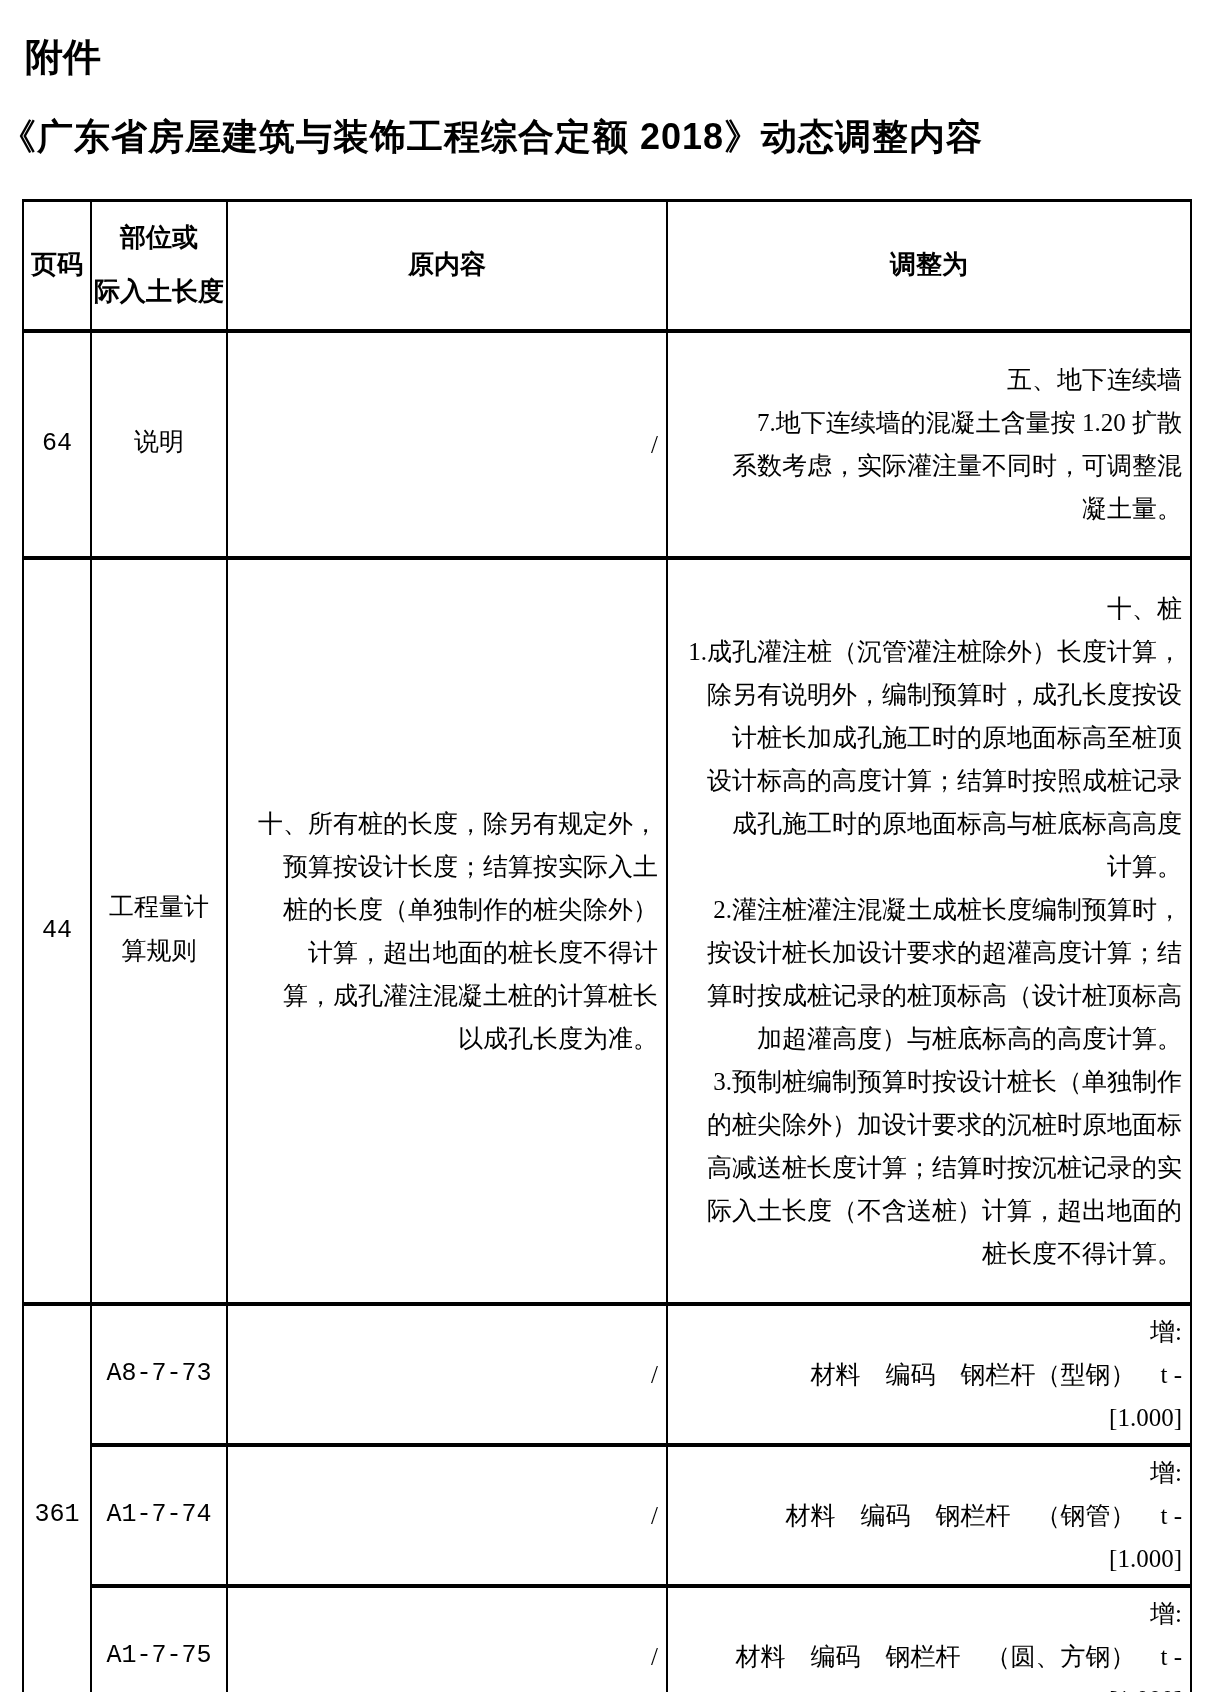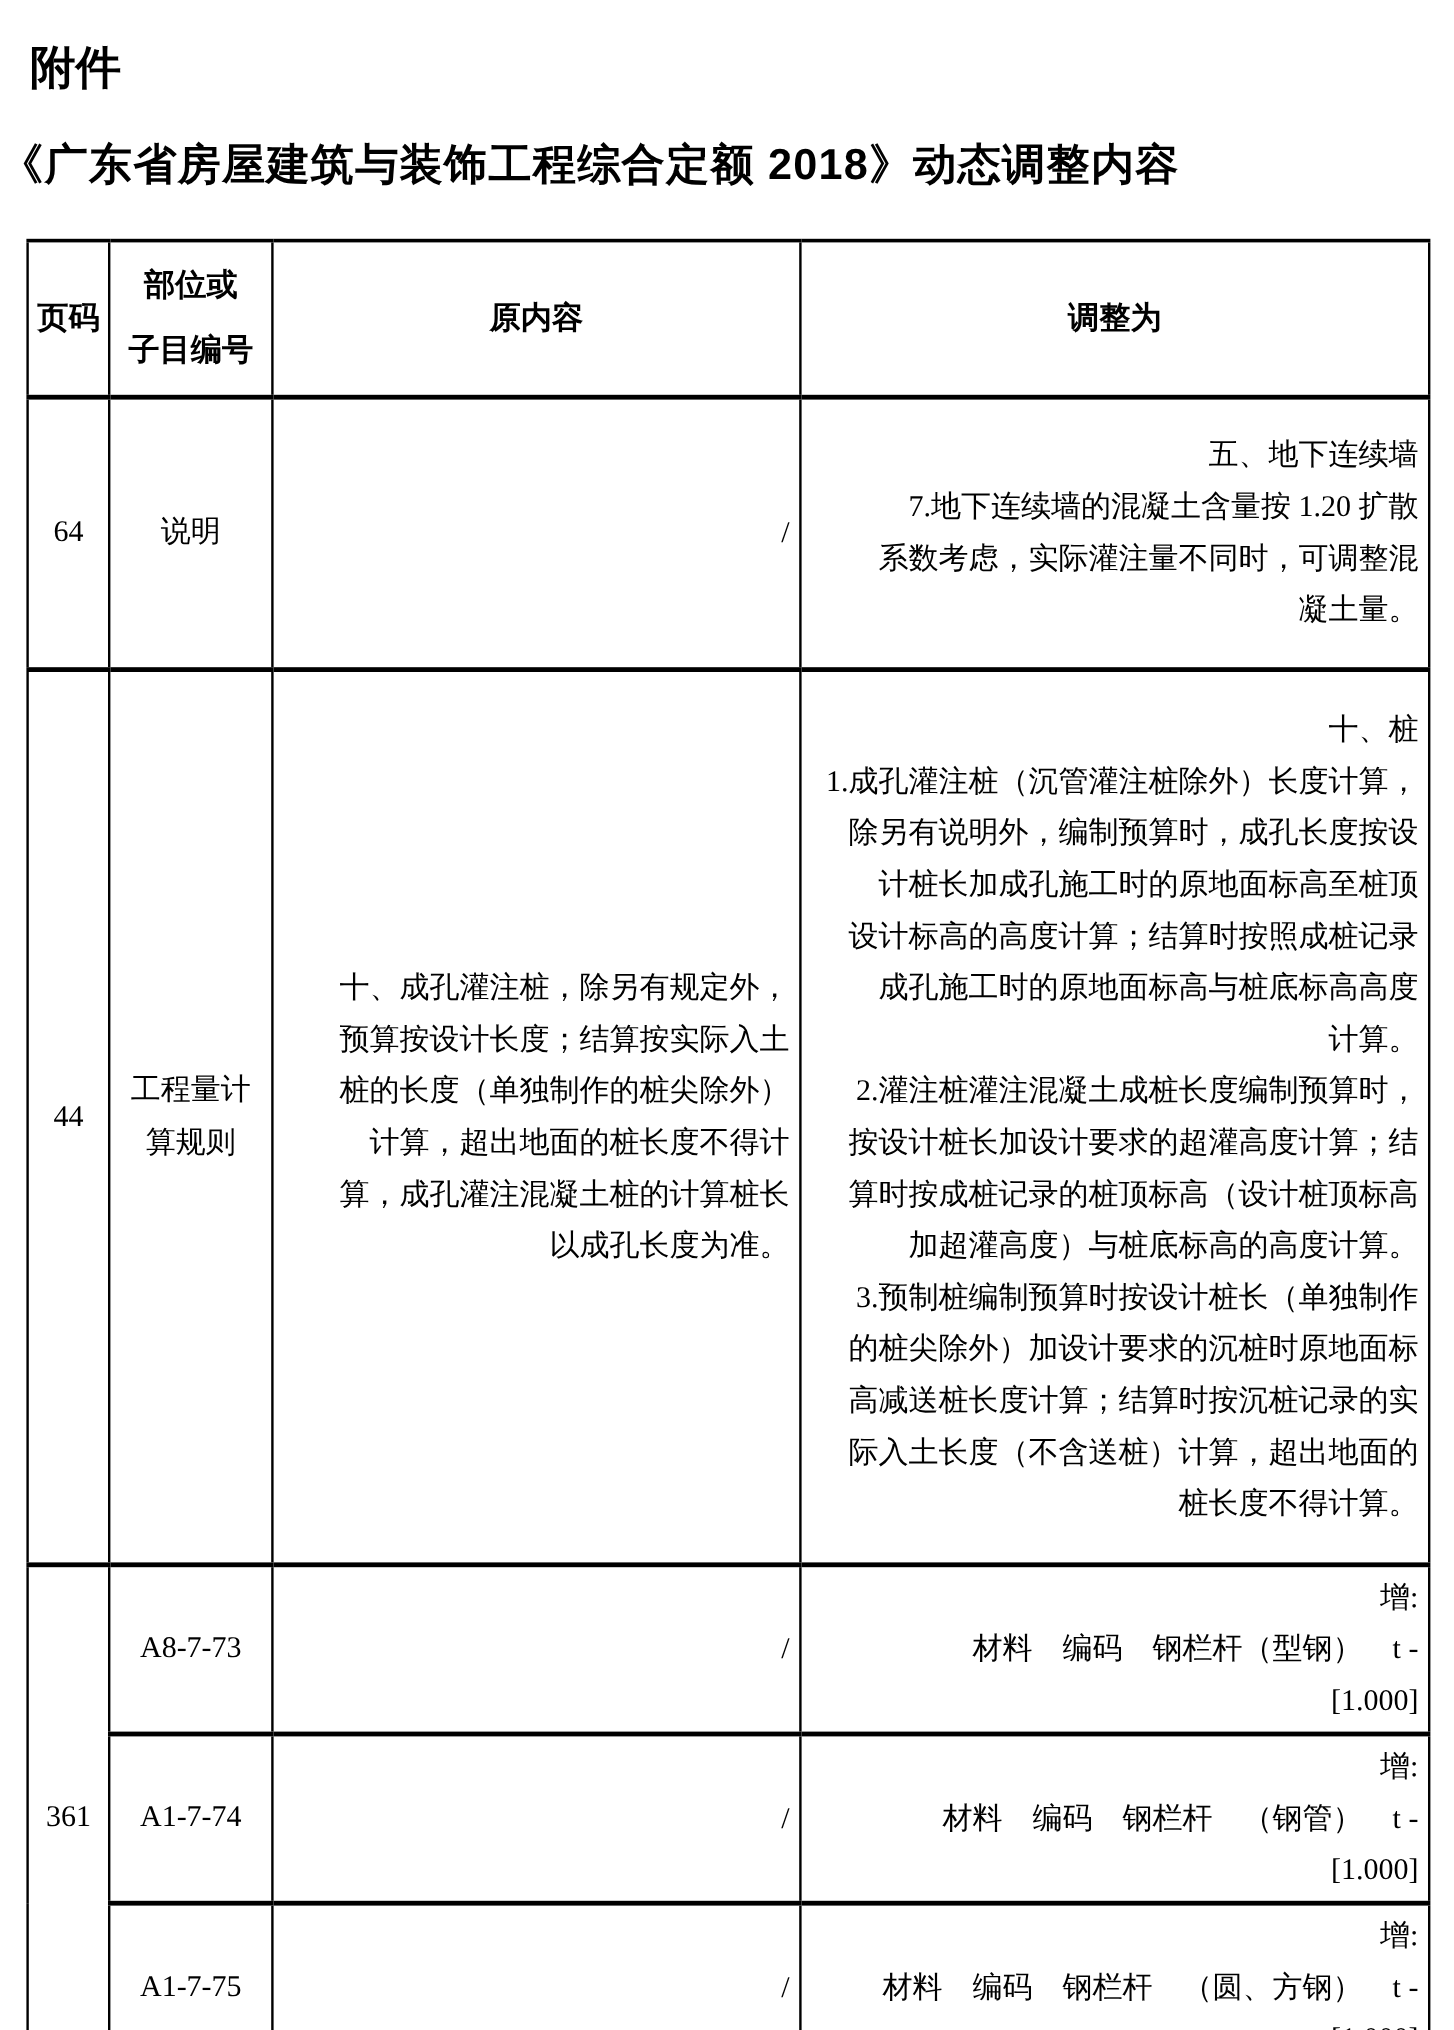--- a/index.html
+++ b/index.html
@@ -58,20 +58,21 @@
     vertical-align: middle;
     line-height: 36px;
   }
   .tbl th.th-section { white-space: pre-line; line-height: 54px; }
   td.cell-center {
     text-align: center;
     vertical-align: middle;
     font-size: 25px;
     line-height: 44px;
     white-space: pre-line;
+    font-family: Liberation Mono, monospace;
   }
   td.cell-text {
     text-align: right;
     vertical-align: middle;
     font-size: 25px;
     line-height: 43px;
     padding: 4px 8px;
     white-space: pre-line;
   }
   tr.h-header { height: 130px; }
@@ -95,40 +96,40 @@
       <col style="width:68px">
       <col style="width:136px">
       <col style="width:440px">
       <col style="width:524px">
     </colgroup>
 
     <tbody>
         <tr class="h-header">
       <th>页码</th>
       <th class="th-section">部位或
-子目编号</th>
+际入土长度</th>
       <th>原内容</th>
       <th>调整为</th>
     </tr>
 
     <tr class="h-r64">
       <td class="cell-center">64</td>
       <td class="cell-center">说明</td>
       <td class="cell-text">/</td>
       <td class="cell-text">五、地下连续墙
 7.地下连续墙的混凝土含量按 1.20 扩散
 系数考虑，实际灌注量不同时，可调整混
 凝土量。</td>
     </tr>
 
     <tr class="h-r98">
       <td class="cell-center">44</td>
       <td class="cell-center">工程量计
 算规则</td>
-      <td class="cell-text">十、成孔灌注桩，除另有规定外，
+      <td class="cell-text">十、所有桩的长度，除另有规定外，
 预算按设计长度；结算按实际入土
 桩的长度（单独制作的桩尖除外）
 计算，超出地面的桩长度不得计
 算，成孔灌注混凝土桩的计算桩长
 以成孔长度为准。</td>
       <td class="cell-text">十、桩
 1.成孔灌注桩（沉管灌注桩除外）长度计算，
 除另有说明外，编制预算时，成孔长度按设
 计桩长加成孔施工时的原地面标高至桩顶
 设计标高的高度计算；结算时按照成桩记录

